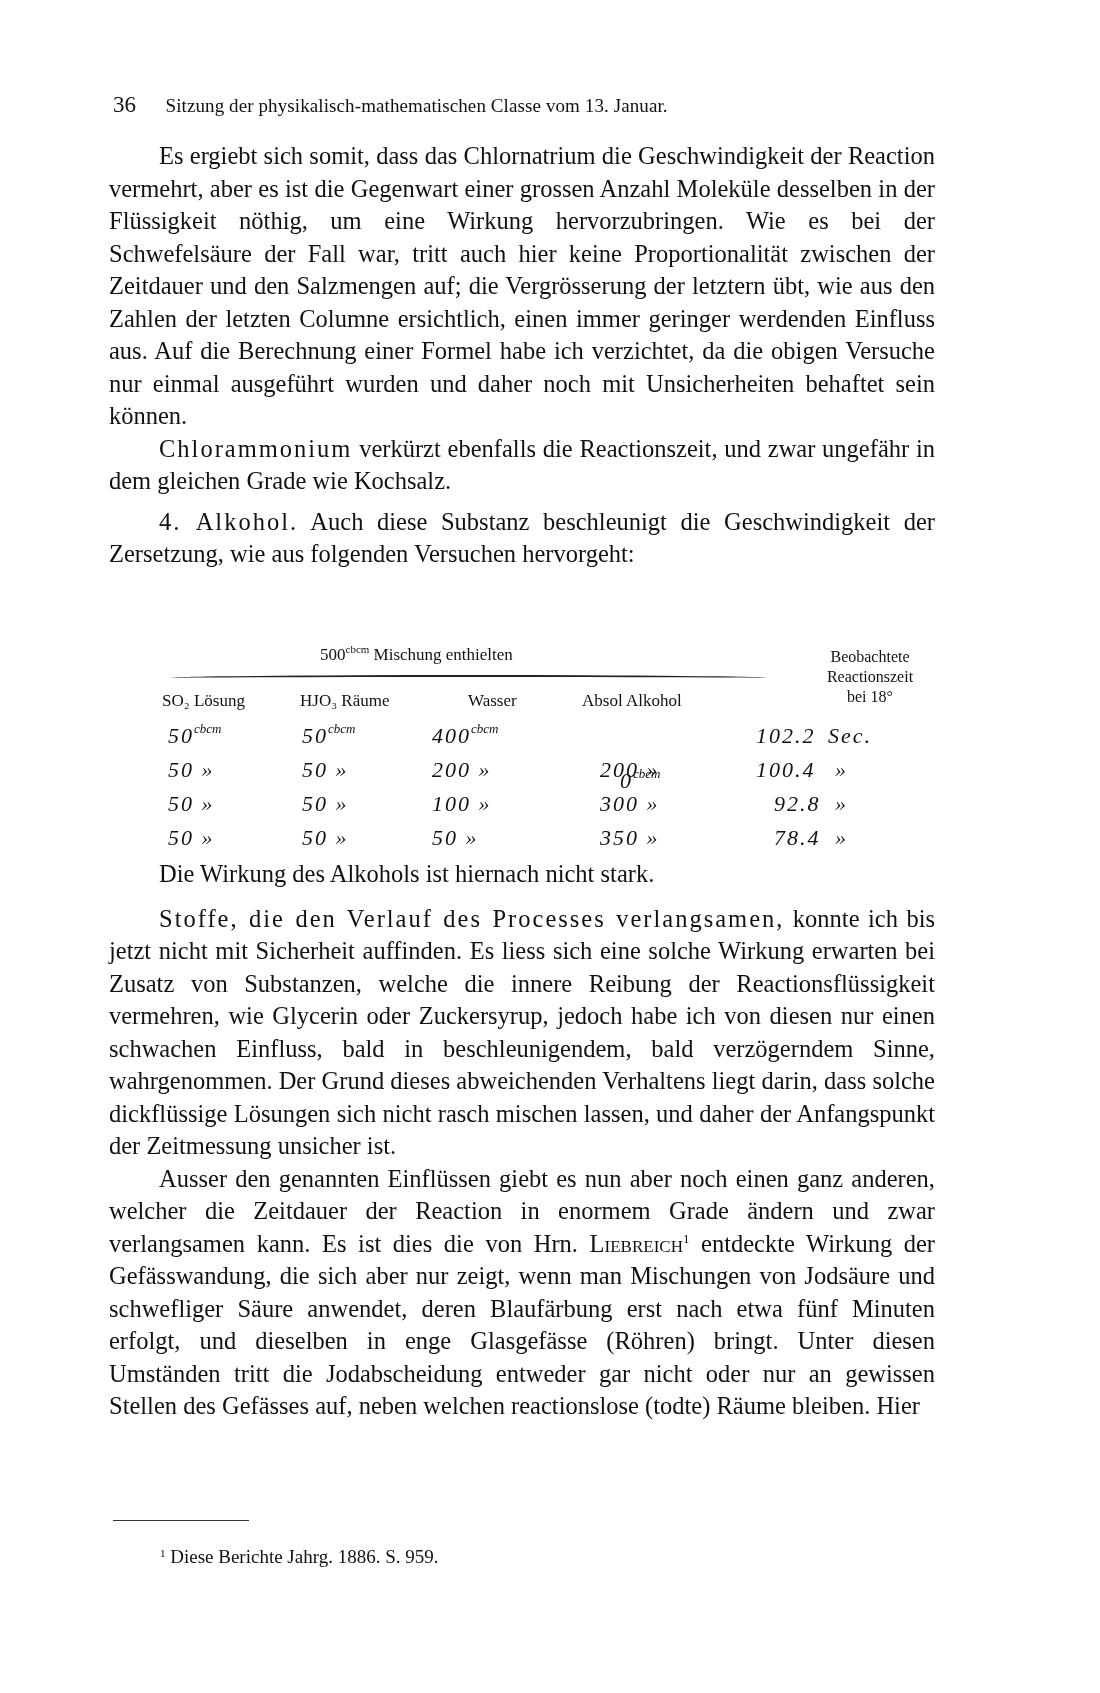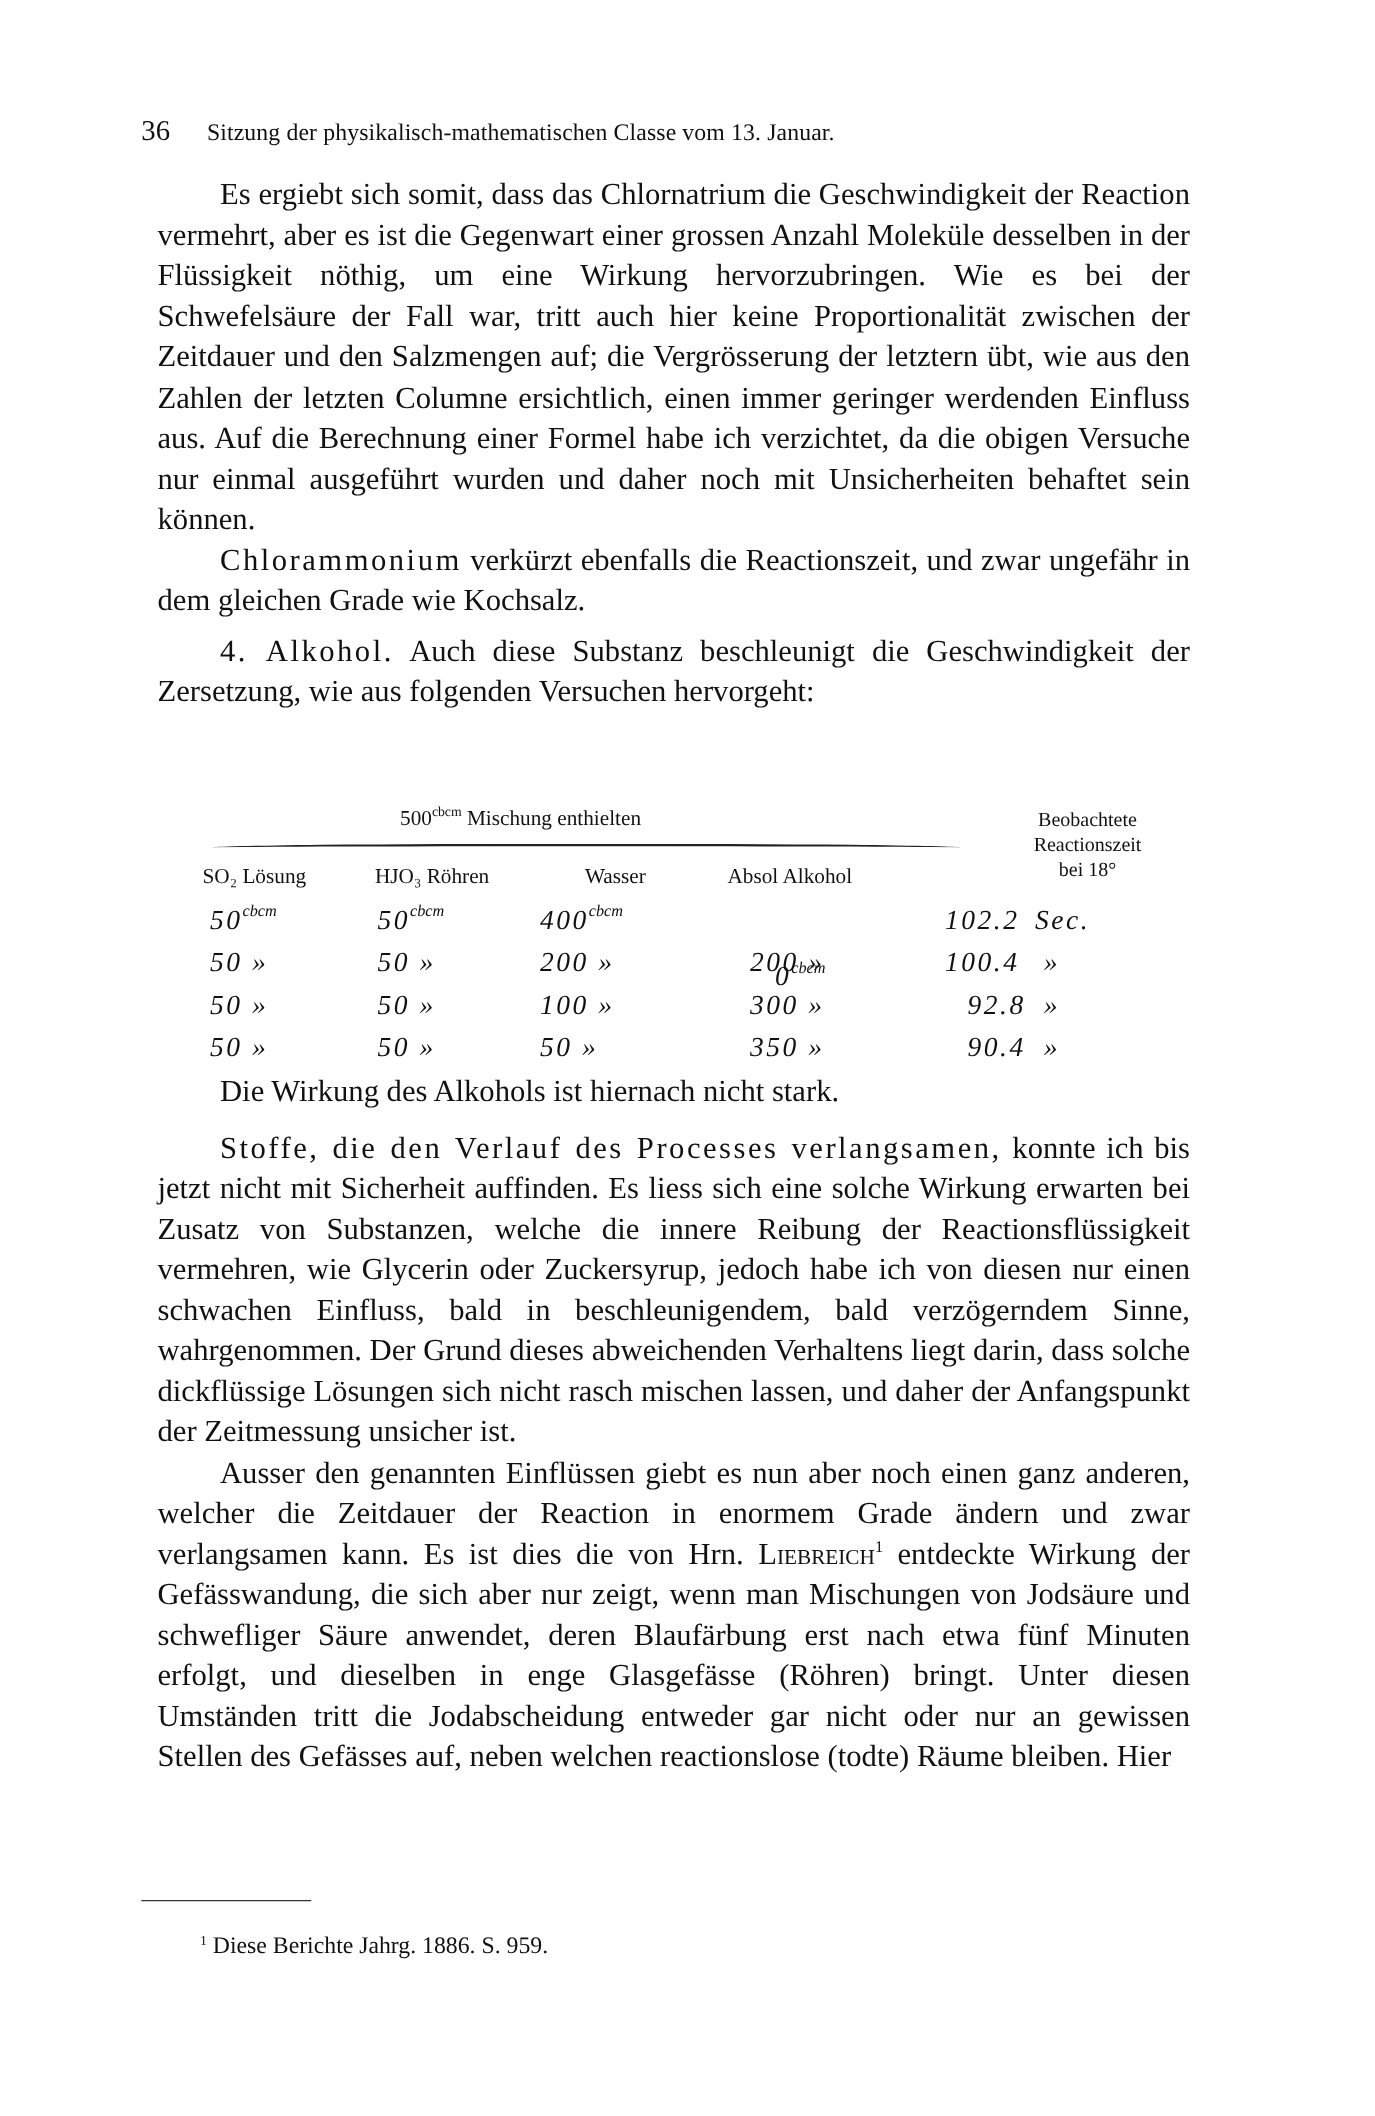--- a/index.html
+++ b/index.html
@@ -8,21 +8,21 @@
     font-family: "Liberation Serif", "DejaVu Serif", serif;
     color: #111111;
   }
   .header {
     position: absolute; left: 113px; top: 92px; width: 840px;
     font-size: 22px; line-height: 26px;
   }
   .header .pageno { display: inline-block; width: 47px; font-size: 23px; }
   .header .running { font-size: 19px; letter-spacing: 0.1px; }
   .text {
-    position: absolute; left: 126px; width: 826px;
+    position: absolute; left: 109px; width: 826px;
     font-size: 24.5px; line-height: 32.5px; text-align: justify;
   }
   .text p { margin: 0; text-indent: 50px; }
   .spaced { letter-spacing: 2px; }
   .smallcaps { font-variant: small-caps; }
   sup { font-size: 13px; line-height: 0; }
   .table-wrap { position: absolute; left: 170px; top: 645px; width: 780px; }
   .table-title { position: absolute; left: 150px; top: 0px; font-size: 17px; }
   .table-title sup { font-size: 11px; vertical-align: 7px; }
   .brace { position: absolute; left: 0px; top: 30px; width: 598px; height: 4px;
@@ -57,21 +57,21 @@
 <div class="table-wrap">
   <div class="table-title"><span>500</span><sup>cbcm</sup><span> Mischung enthielten</span></div>
   <div class="brace"></div>
   <div class="obs-head">
     <div>Beobachtete</div>
     <div>Reactionszeit</div>
     <div>bei 18°</div>
   </div>
   <div class="col-heads">
     <span style="left:-8px;">SO₂ Lösung</span>
-    <span style="left:130px;">HJO₃ Röhren</span>
+    <span style="left:130px;">HJO₃ Räume</span>
     <span style="left:298px;text-align:right;">Wasser</span>
     <span style="left:412px;">Absol Alkohol</span>
   </div>
   <div class="rows" id="table-rows">
       <div class="row">
         <span style="left: -2px;">50<sup>cbcm</sup></span>
         <span style="left: 132px;">50<sup>cbcm</sup></span>
         <span style="left: 262px;">400<sup>cbcm</sup></span>
         <span style="left: 450px; margin-top: 45px;">0<sup>cbcm</sup></span>
         <span style="left: 586px;">102.2</span>
@@ -91,21 +91,21 @@
         <span style="left: 262px;">100<span style="position: static;"> »</span></span>
         <span style="left: 430px;">300<span style="position: static;"> »</span></span>
         <span style="left: 604px;">92.8</span>
         <span style="left: 665px;">»</span>
       </div>
       <div class="row">
         <span style="left: -2px;">50<span style="position: static;"> »</span></span>
         <span style="left: 132px;">50<span style="position: static;"> »</span></span>
         <span style="left: 262px;">50<span style="position: static;"> »</span></span>
         <span style="left: 430px;">350<span style="position: static;"> »</span></span>
-        <span style="left: 604px;">90.4</span>
+        <span style="left: 604px;">78.4</span>
         <span style="left: 665px;">»</span>
       </div>
     </div>
 </div>
 
 <div class="text" style="top:858px;">
   <p>Die Wirkung des Alkohols ist hiernach nicht stark.</p>
   <p style="margin-top:12px;"><span class="spaced">Stoffe, die den Verlauf des Processes verlangsamen,</span><span> konnte ich bis jetzt nicht mit Sicherheit auffinden. Es liess sich eine solche Wirkung erwarten bei Zusatz von Substanzen, welche die innere Reibung der Reactionsflüssigkeit vermehren, wie Glycerin oder Zuckersyrup, jedoch habe ich von diesen nur einen schwachen Einfluss, bald in beschleunigendem, bald verzögerndem Sinne, wahrgenommen. Der Grund dieses abweichenden Verhaltens liegt darin, dass solche dickflüssige Lösungen sich nicht rasch mischen lassen, und daher der Anfangspunkt der Zeitmessung unsicher ist.</span></p>
   <p><span>Ausser den genannten Einflüssen giebt es nun aber noch einen ganz anderen, welcher die Zeitdauer der Reaction in enormem Grade ändern und zwar verlangsamen kann. Es ist dies die von Hrn. </span><span class="smallcaps">Liebreich</span><sup>1</sup><span> entdeckte Wirkung der Gefässwandung, die sich aber nur zeigt, wenn man Mischungen von Jodsäure und schwefliger Säure anwendet, deren Blaufärbung erst nach etwa fünf Minuten erfolgt, und dieselben in enge Glasgefässe (Röhren) bringt. Unter diesen Umständen tritt die Jodabscheidung entweder gar nicht oder nur an gewissen Stellen des Gefässes auf, neben welchen reactionslose (todte) Räume bleiben. Hier</span></p>
 </div>

